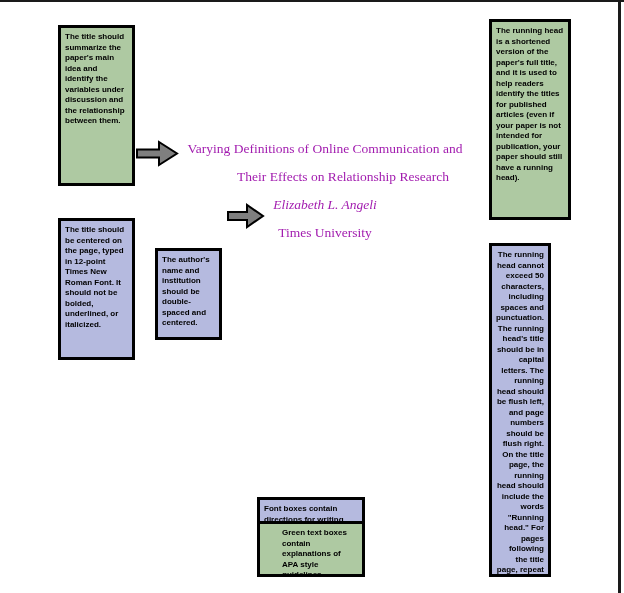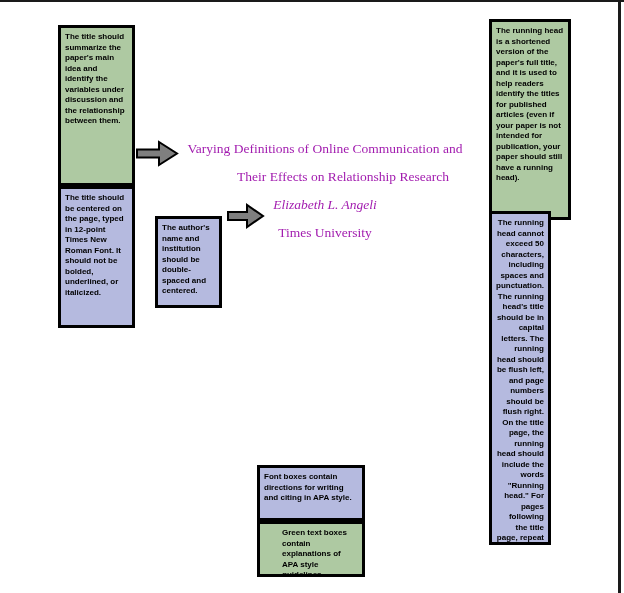--- a/index.html
+++ b/index.html
@@ -11,21 +11,21 @@
   .frame-right { position:absolute; left:618px; top:0; width:3px; height:593px; background:#1a1a1a; }
 
   .box {
     position:absolute; box-sizing:border-box;
     border:3px solid var(--box-border, #000);
     padding:4px 4px; overflow:hidden;
     font-family:"Liberation Sans", sans-serif;
     font-size:8px; line-height:10.5px; font-weight:bold; color:#000;
   }
   .green { background:var(--green-box, #aec9a2); }
-  .blue  { background:var(--blue-box, #b5badf); }
+  .blue  { background:var(--blue-box, #b5badf);margin-top:32px; }
 
   .box-left-green  { left:58px;  top:25px;  width:77px;  height:161px; }
   .box-left-blue   { left:58px;  top:186px; width:77px;  height:142px; }
   .box-mid-blue    { left:155px; top:216px; width:67px;  height:92px;  }
   .box-right-green { left:489px; top:10px;  width:82px;  height:201px;margin-top:9px; }
   .box-right-blue  { left:489px; top:211px; width:62px;  height:334px;text-align:right; }
   .box-legend-blue { left:257px; top:465px; width:108px; height:56px;  }
   .box-legend-green{ left:257px; top:521px; width:108px; height:56px;padding-left:22px;  }
 
   .doc-line {

